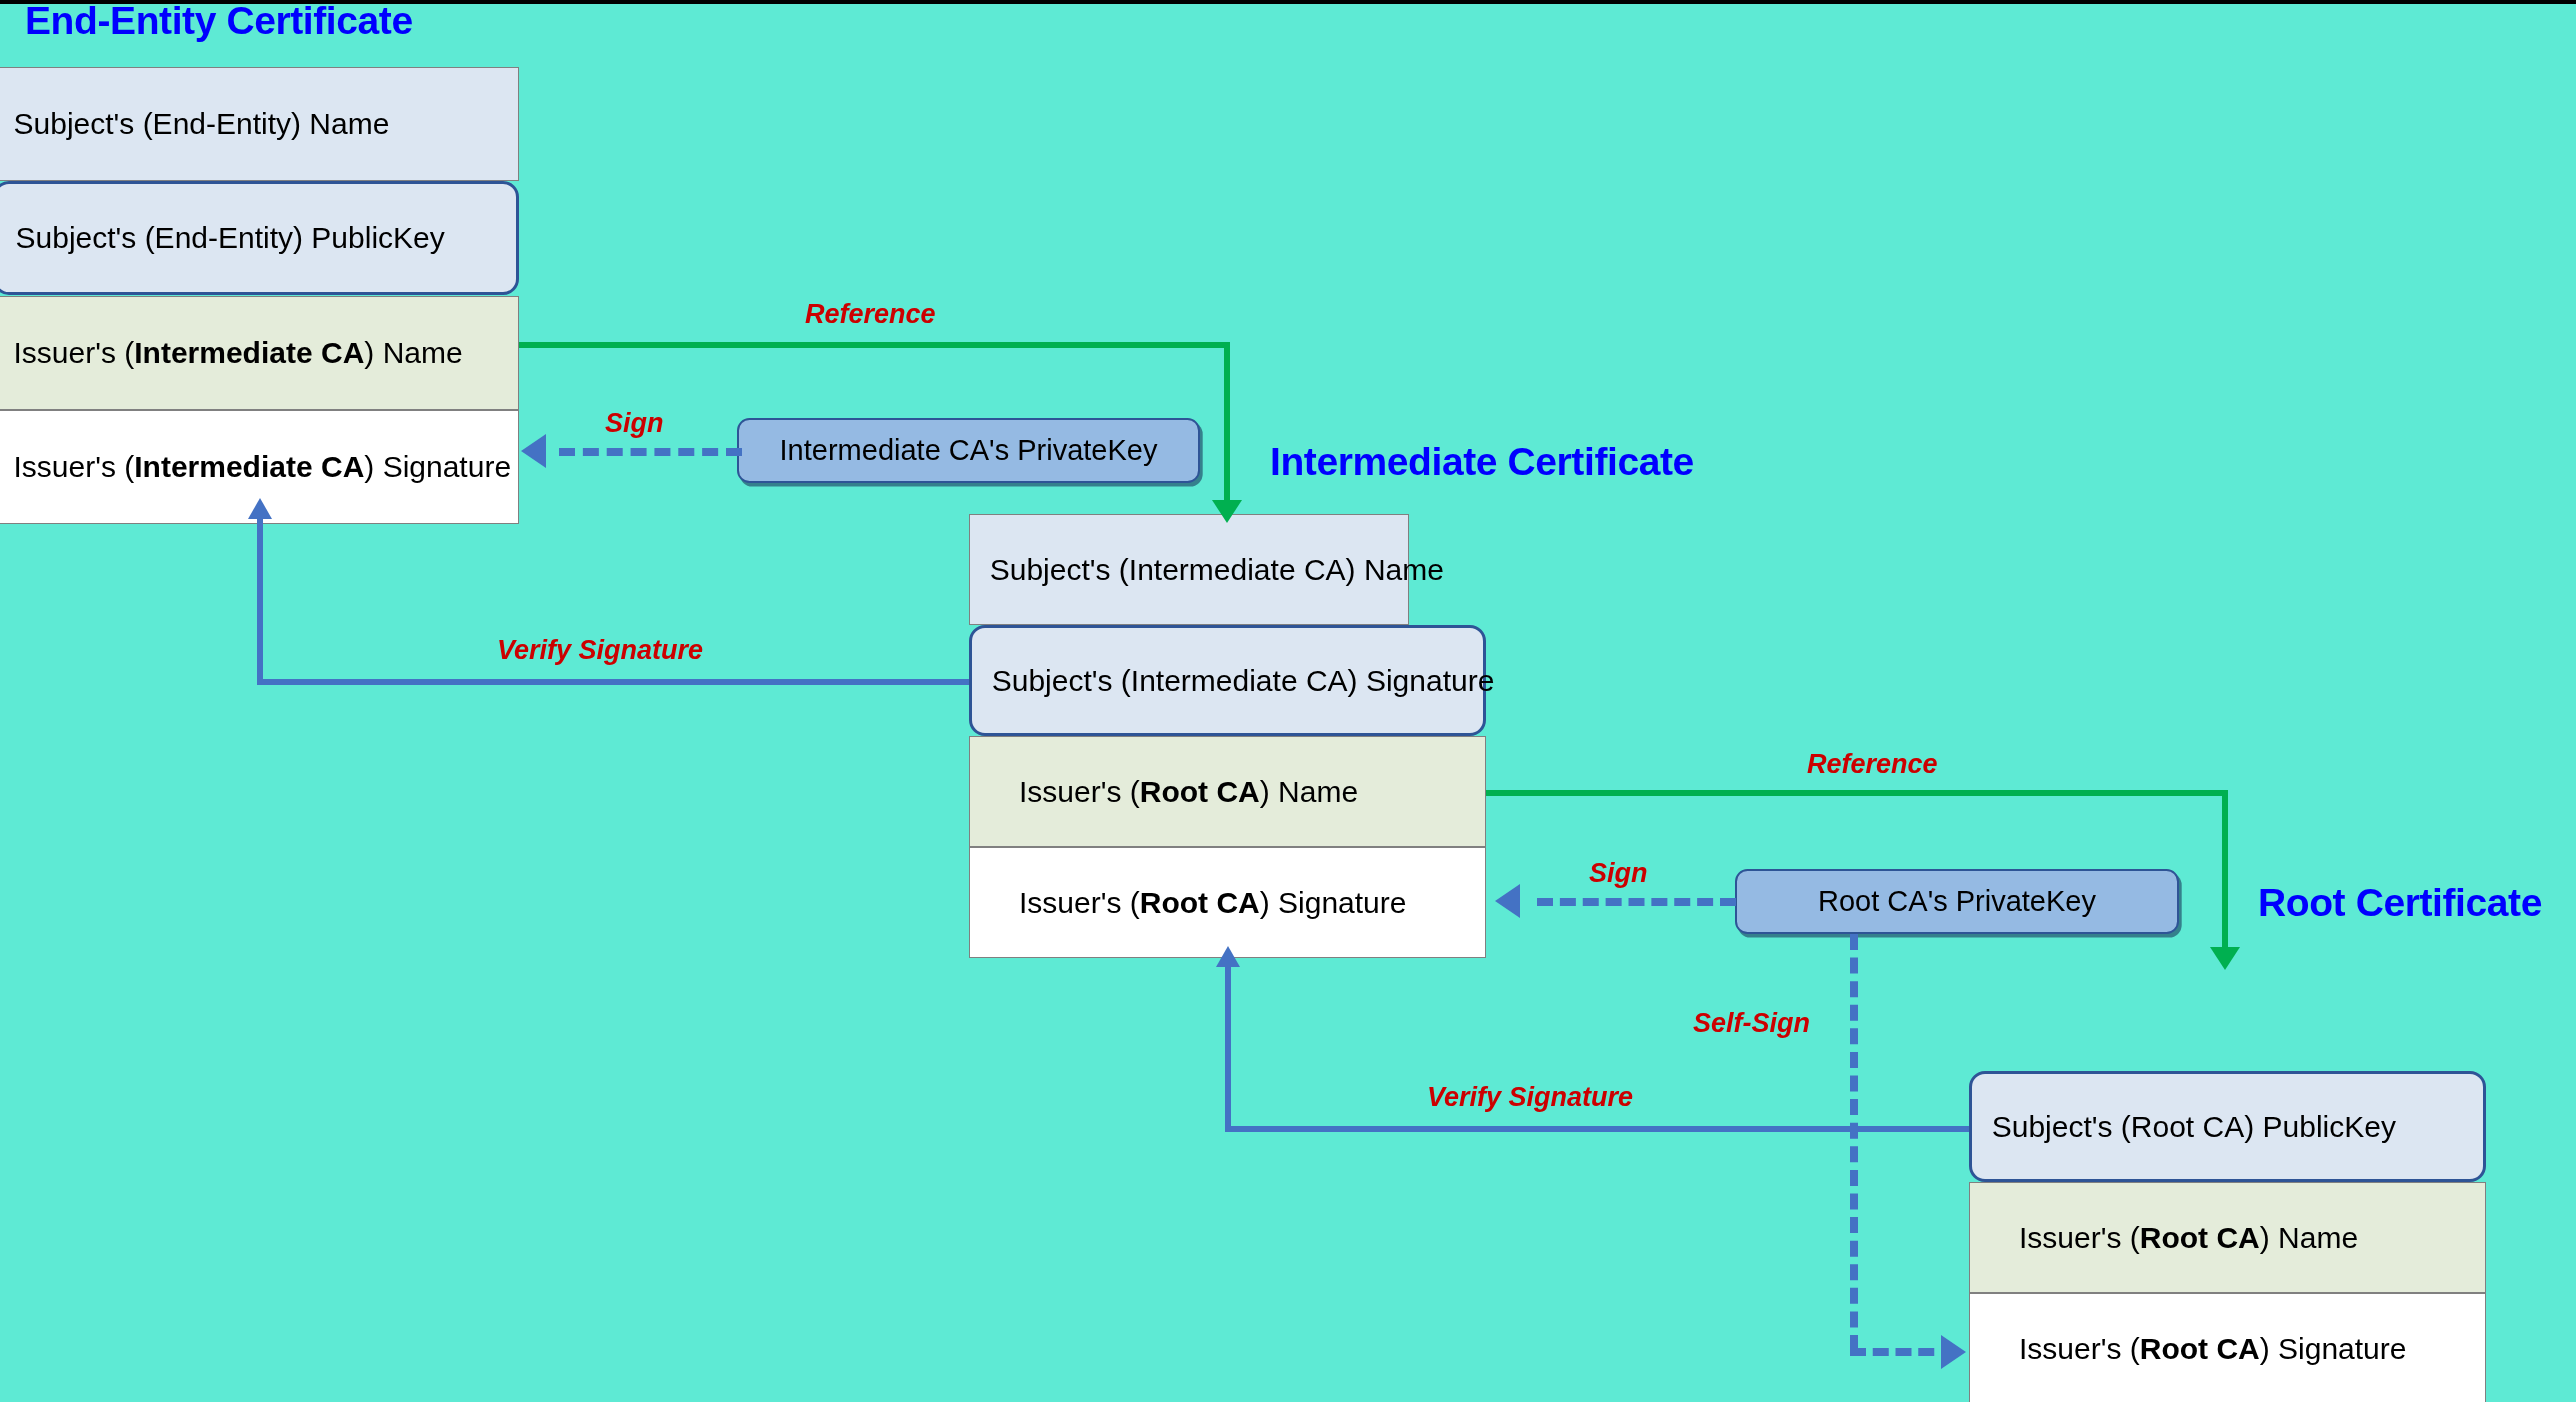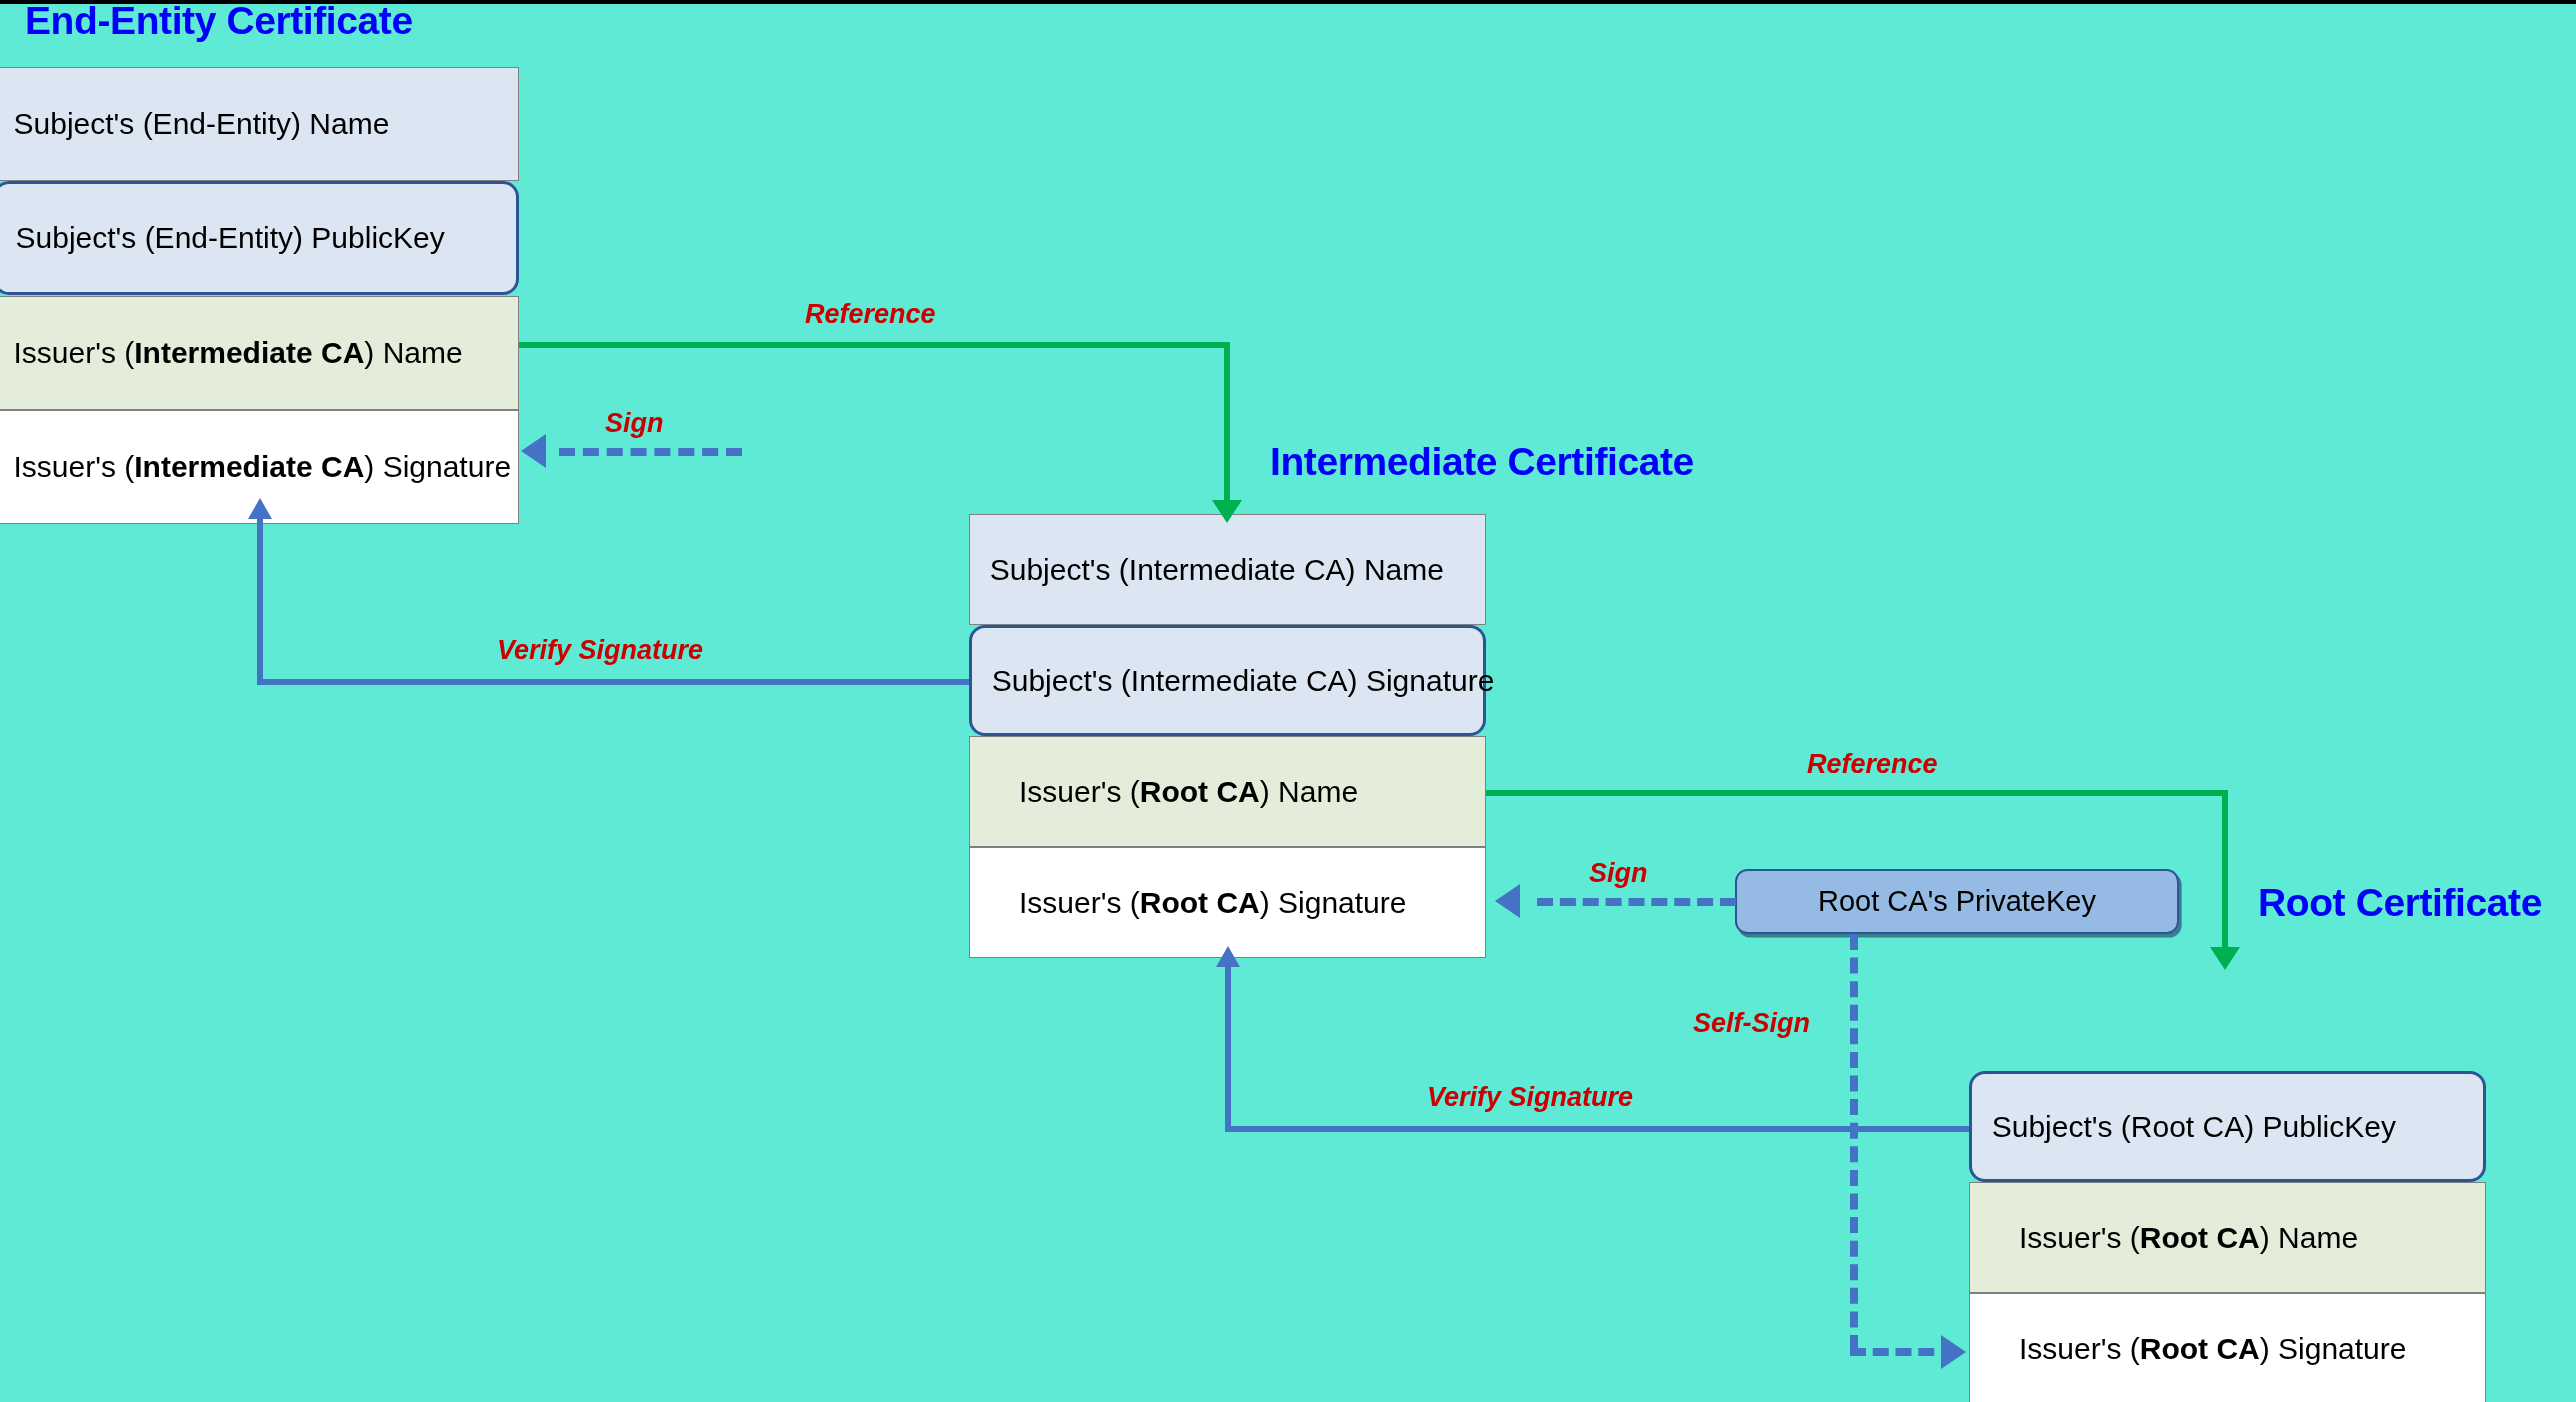--- a/index.html
+++ b/index.html
@@ -161,21 +161,21 @@
       <span class="row-label"><span>Issuer's (</span><b>Intermediate CA</b><span>) Name</span></span>
     </div>
 
     <div class="cert-row row-sig" style="left:0px; top:343px; width:526px; height:114px;">
       <span class="row-label"><span>Issuer's (</span><b>Intermediate CA</b><span>) Signature</span></span>
     </div>
   </div>
 
   <div class="cert-card" style="left:969px; top:510px; width:517px; height:449px;">
 
-    <div class="cert-row row-name" style="left:0px; top:0px; width:517px; height:111px;align-items:center;">
+    <div class="cert-row row-name" style="left:0px; top:0px; width:440px; height:111px;align-items:center;">
       <span class="row-label">Subject's (Intermediate CA) Name</span>
     </div>
 
     <div class="cert-row row-pubkey" style="left:0px; top:111px; width:517px; height:111px;">
       <span class="row-label">Subject's (Intermediate CA) Signature</span>
     </div>
 
     <div class="cert-row row-issuer" style="left:0px; top:222px; width:517px; height:111px;">
       <span class="row-label indent"><span>Issuer's (</span><b>Root CA</b><span>) Name</span></span>
     </div>
@@ -194,20 +194,23 @@
 
     <div class="cert-row row-issuer" style="left:0px; top:222px; width:517px; height:111px;">
       <span class="row-label indent"><span>Issuer's (</span><b>Root CA</b><span>) Name</span></span>
     </div>
 
     <div class="cert-row row-sig" style="left:0px; top:333px; width:517px; height:111px;">
       <span class="row-label indent"><span>Issuer's (</span><b>Root CA</b><span>) Signature</span></span>
     </div>
   </div>
 
+  <div class="key-pill" style="left:737px; top:414px; width:463px; height:65px;">
+    <span>Intermediate CA's PrivateKey</span>
+  </div>
 
   <div class="key-pill" style="left:1735px; top:865px; width:444px; height:65px;">
     <span>Root CA's PrivateKey</span>
   </div>
 
   <div class="seg seg-h-green" style="left:519px; top:338px; width:711px;"></div>
   <div class="seg seg-v-green" style="left:1224px; top:338px; height:165px;"></div>
   <div class="arrow arrow-down-green" style="left:1212px; top:496px;"></div>
   <div class="edge-label" style="left:805px; top:295px;">Reference</div>
 

